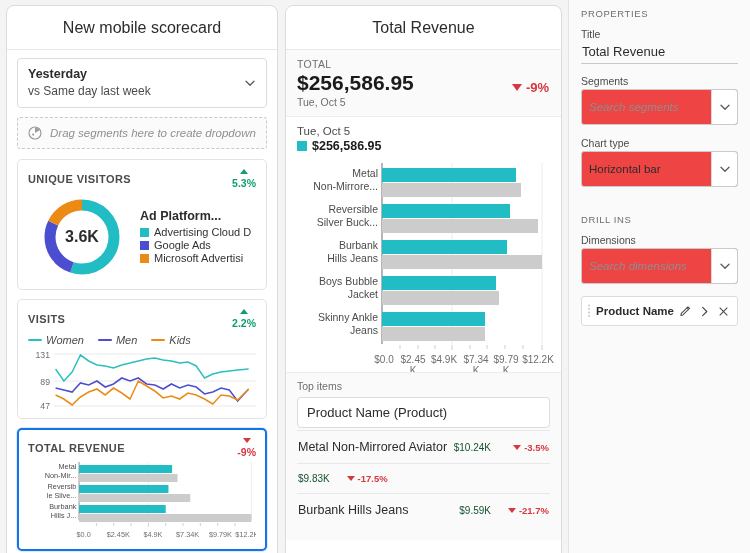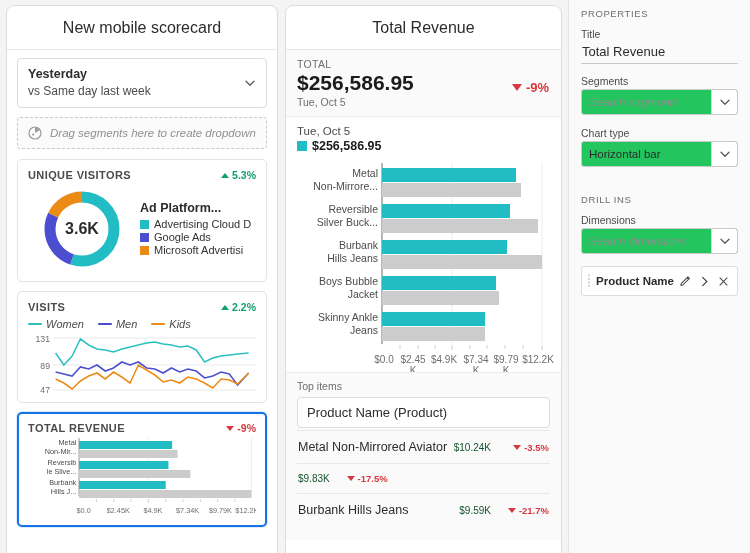--- a/index.html
+++ b/index.html
@@ -78,21 +78,21 @@
   .metric.selected {
     border: 2px solid #1473e6;
     box-shadow: 0 0 0 1px rgba(20,115,230,0.15);
     padding: 8px 9px 7px 9px;
   }
   .metric-head { display: flex; justify-content: space-between; align-items: center; }
   .metric-title {
     font-size: 11px; letter-spacing: .4px; color: #4b4b4b;
     text-transform: uppercase; font-weight: 600;
   }
-  .delta { font-size: 10.5px; font-weight: bold; display: flex; align-items: center; gap: 3px; }
+  .delta { font-size: 10.5px; font-weight: bold; display: flex; align-items: center; gap: 3px; flex-direction: column; }
   .delta.up { color: #0f9f6e; }
   .delta.down { color: #d7373f; }
   .tri { width: 0; height: 0; }
   .tri.up { border-left: 4px solid transparent; border-right: 4px solid transparent; border-bottom: 5px solid #0f9f6e; }
   .tri.down { border-left: 4px solid transparent; border-right: 4px solid transparent; border-top: 5px solid #d7373f; }
 
   
   .donut-row { display: flex; align-items: center; margin-top: 4px; }
   .donut-wrap { width: 108px; height: 88px; position: relative; flex: 0 0 108px; }
   .donut-center {
@@ -197,22 +197,22 @@
   }
   .fld-label { font-size: 10.5px; color: #4b4b4b; margin-bottom: 2px; }
   .text-underline {
     border: none; border-bottom: 1px solid #c9c9c9;
     background: transparent; width: 100%;
     font-size: 13px; color: #2c2c2c; padding: 2px 1px 4px 1px;
     font-family: "Liberation Sans", sans-serif;
     outline: none; margin-bottom: 11px;
   }
   .combo {
-    display: flex; width: 100%; height: 26px;
-    border: 1px solid #cacaca; border-radius: 3px; background: #22c55e;
+    display: flex; width: 100%; height: 36px;
+    border: 1px solid #cacaca; border-radius: 3px; background: #ef4444;
     margin-bottom: 12px; overflow: hidden;
   }
   .combo input {
     flex: 1; border: none; outline: none; background: transparent;
     padding: 0 7px; font-size: 11.5px; color: #2c2c2c;
     font-family: "Liberation Sans", sans-serif;
     min-width: 0;
   }
   .combo input::placeholder { color: #8e8e8e; font-style: italic; }
   .combo .combo-val {

